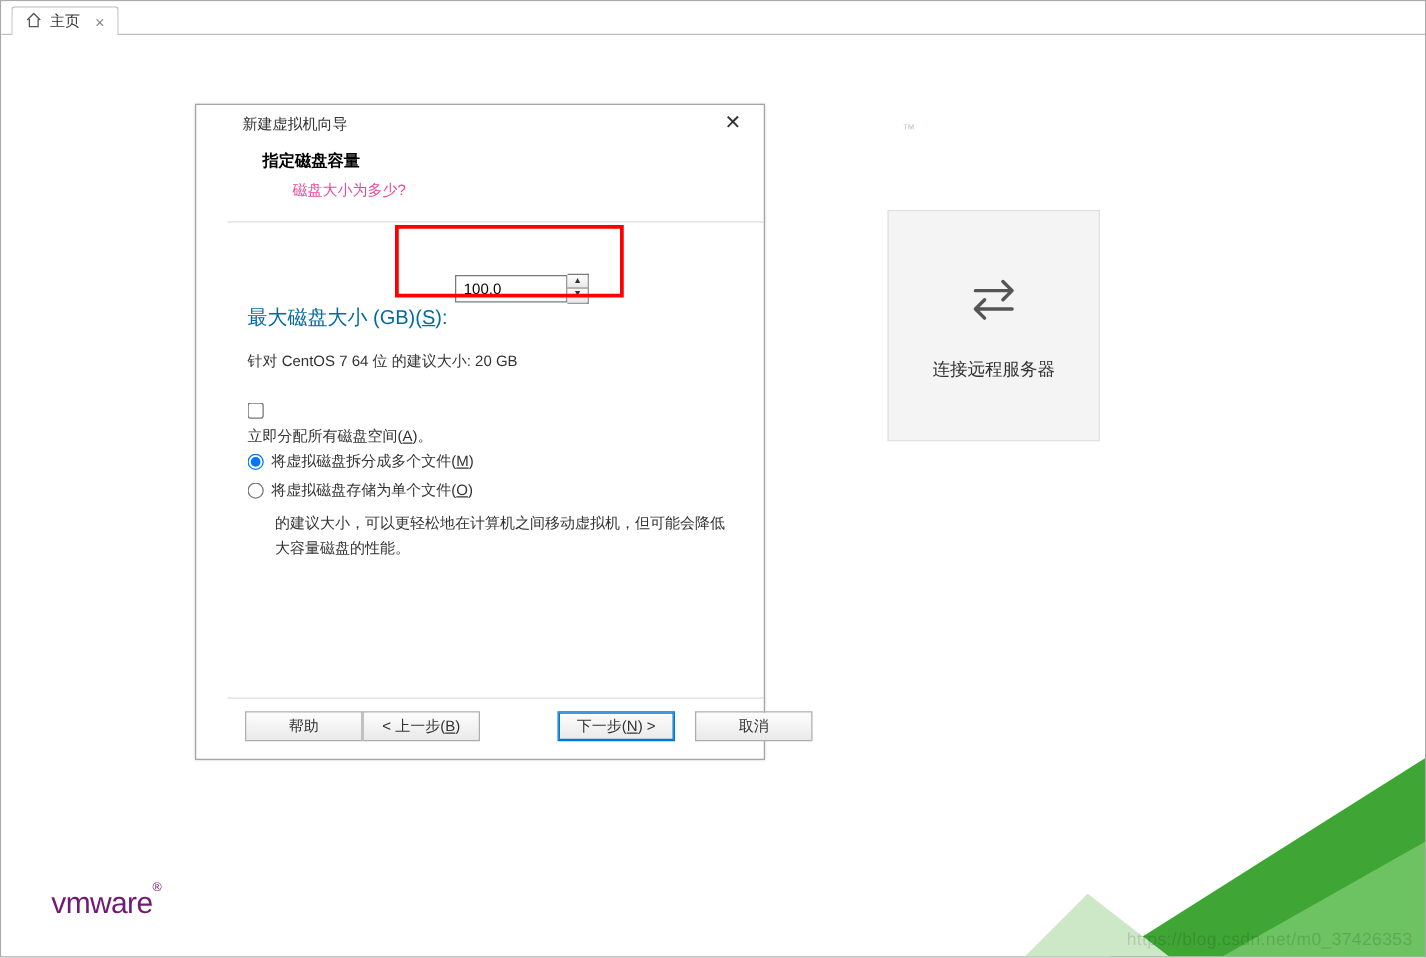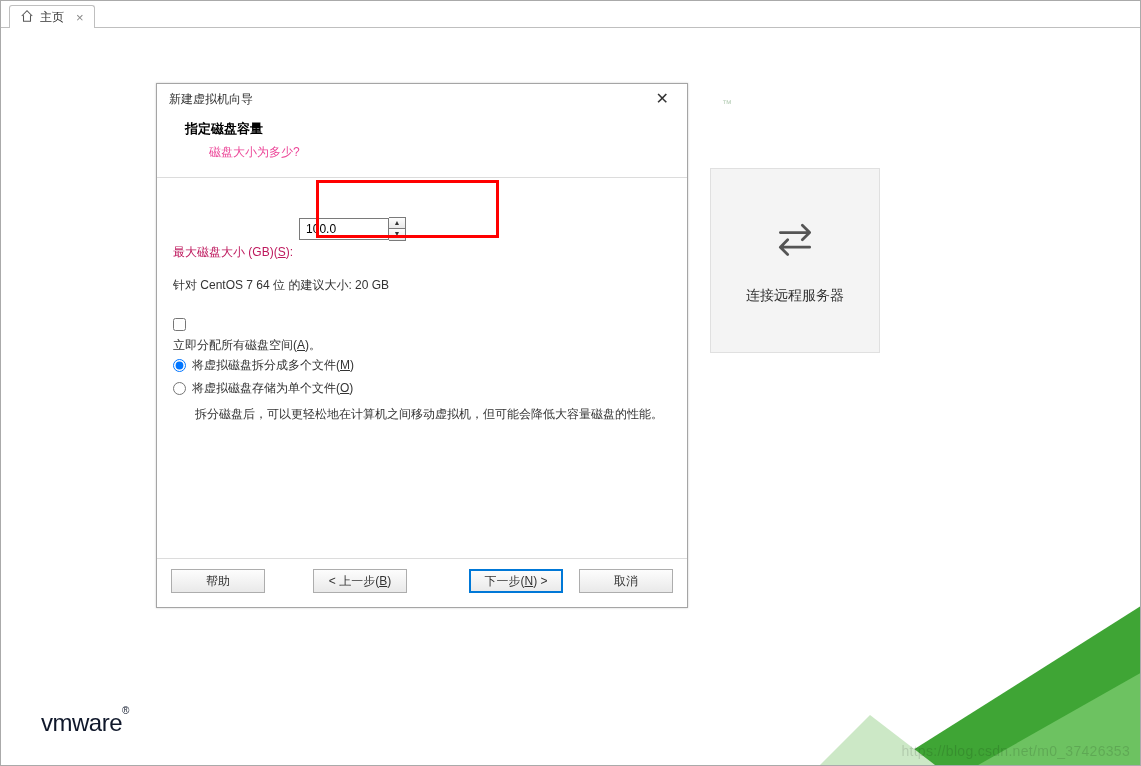--- a/index.html
+++ b/index.html
@@ -75,21 +75,21 @@
 .bg-card .label { font-size: 14px; color: #333; }
 
 
 .vmware-logo {
   position: absolute;
   left: 40px;
   bottom: 28px;
   font-family: Arial, sans-serif;
   font-size: 24px;
   letter-spacing: -0.5px;
-  color: #0f172a;
+  color: #701a75;
 }
 .vmware-logo span { font-weight: normal; }
 .vmware-logo sup { font-size: 10px; position: relative; top: -8px; }
 
 
 .watermark {
   position: absolute;
   right: 10px;
   bottom: 6px;
   color: rgba(0,0,0,0.13);
@@ -106,24 +106,25 @@
   width: 420px;
   height: 260px;
   pointer-events: none;
 }
 
 
 .dialog {
   position: absolute;
   left: 155px;
   top: 55px;
-  width: 532px;
+  width: 456px;
   background: #fff;
   border: 1px solid #a5a5a5;
   box-shadow: 0 0 2px rgba(0,0,0,0.2);
+  padding-left: 25px;
 }
 .dialog-titlebar {
   display: flex;
   align-items: center;
   justify-content: space-between;
   height: 30px;
   padding: 0 12px;
   font-size: 12px;
   color: #333;
 }
@@ -146,21 +147,21 @@
 .dialog-header .subtitle {
   font-size: 12px;
   color: #ec4899;
   padding-left: 24px;
 }
 .dialog-body {
   padding: 18px 16px 10px 16px;
   min-height: 380px;
 }
 .row { display: flex; align-items: center; margin-bottom: 6px; }
-.field-label { font-size: 12px; color: #be185d; margin-top: 48px; }
+.field-label { font-size: 16px; color: #0369a1; margin-top: 48px; }
 .field-label .acc { text-decoration: underline; }
 
 
 .spinner-wrap { display: flex; align-items: center; margin-left: 6px; }
 .spinner-input {
   width: 90px;
   height: 22px;
   border: 1px solid #7a7a7a;
   padding: 0 6px;
   font-size: 12px;
@@ -333,21 +334,21 @@
           <span>将虚拟磁盘拆分成多个文件(</span><span class="acc">M</span><span>)</span>
         </span>
       </div>
 
       <div class="radio-row">
         <input type="radio" name="diskfile" style="">
         <span class="lbl">
           <span>将虚拟磁盘存储为单个文件(</span><span class="acc">O</span><span>)</span>
         </span>
       </div>
-      <div class="desc">拆分磁盘后，可以更轻松地在计算机之间移动虚拟机，但可能会降低大容量磁盘的性能。</div>
+      <div class="desc">的建议大小，可以更轻松地在计算机之间移动虚拟机，但可能会降低大容量磁盘的性能。</div>
 
     </div>
 
     <div class="dialog-footer">
       <button class="btn">帮助</button>
       <div class="footer-spacer"></div>
       <div class="footer-right">
         <button class="btn">
           <span>&lt; 上一步(</span><span class="acc">B</span><span>)</span>
         </button>

